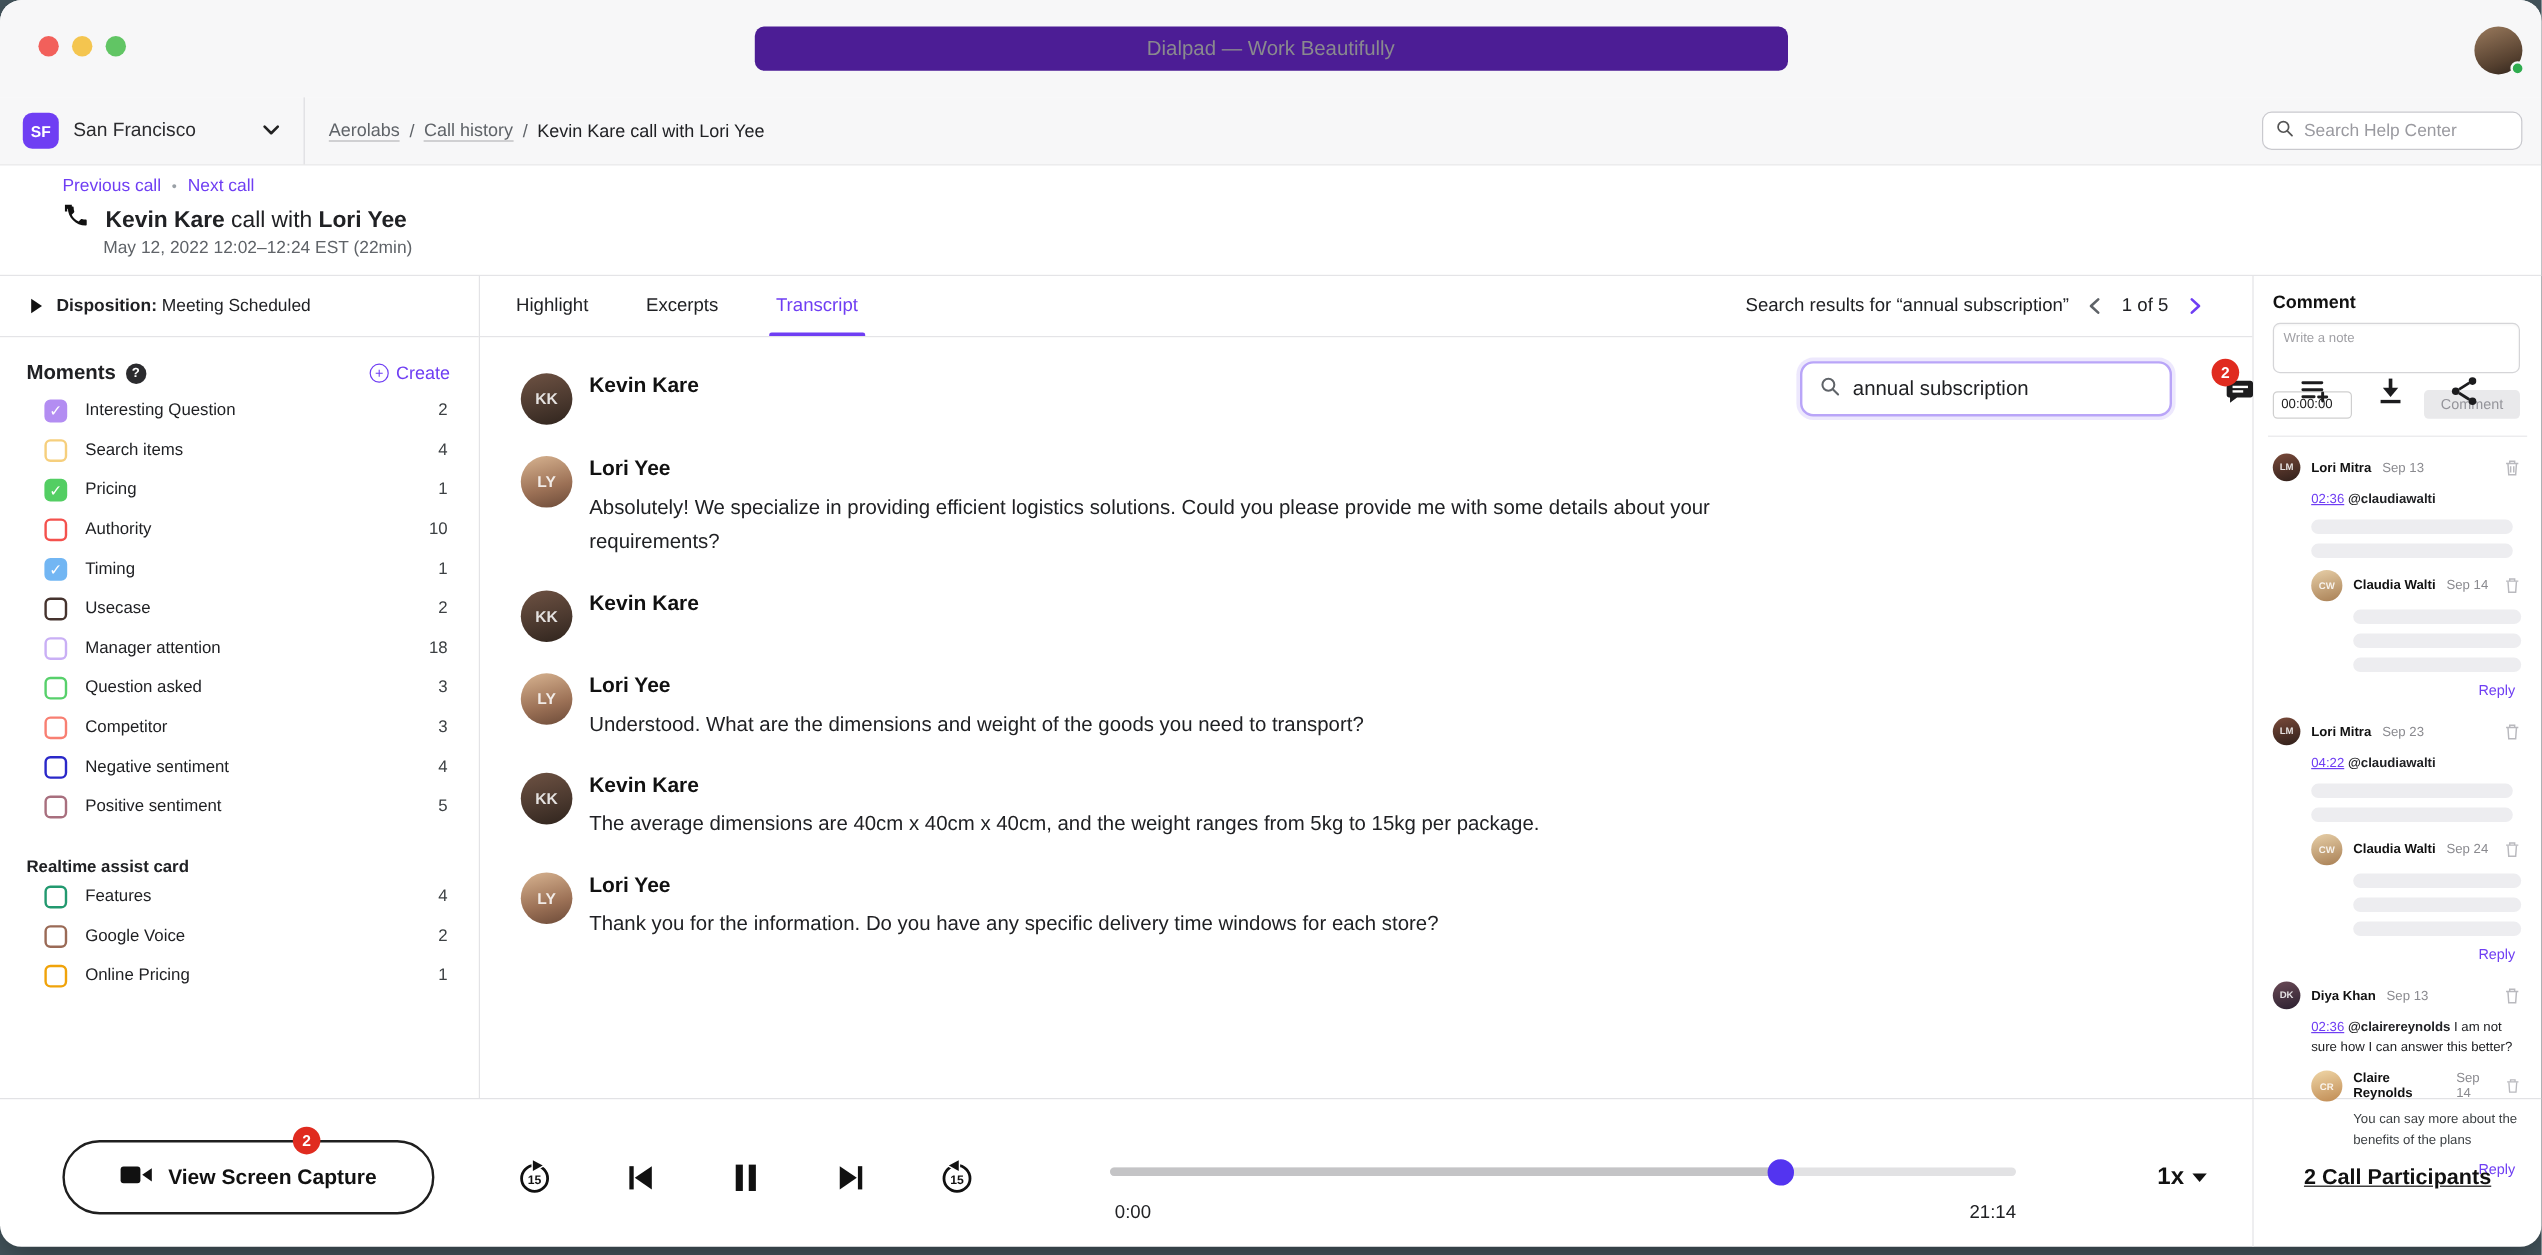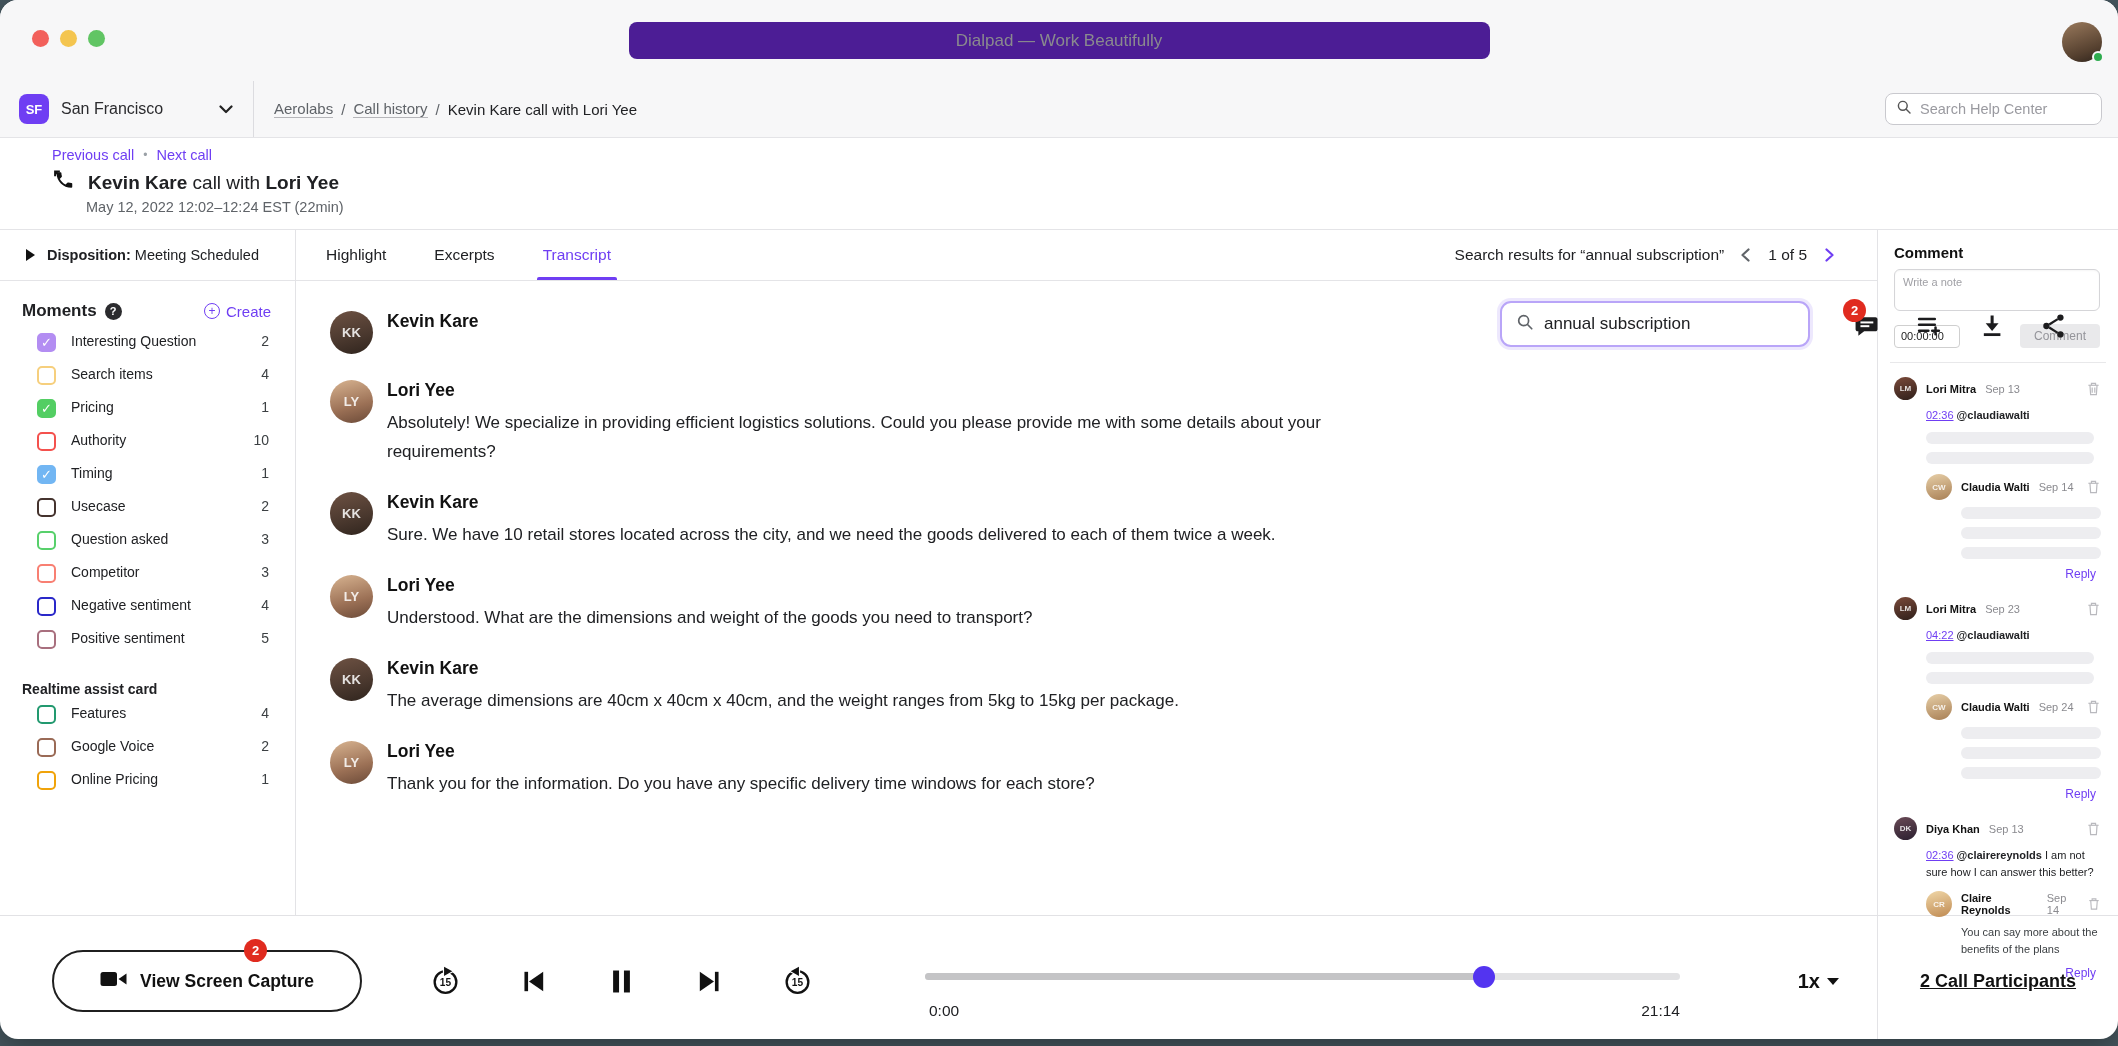--- a/index.html
+++ b/index.html
@@ -39,21 +39,21 @@
   .call-date { position:absolute; left:86px; top:61px; font-size:14.5px; color:#5f6368; }
   .tsearch { position:absolute; left:1500px; top:163px; width:310px; height:46px; border:2.5px solid #b9a5f8; border-radius:11px; background:#fff; box-shadow:0 0 0 3px rgba(185,165,248,.25); display:flex; align-items:center; padding:0 14px; gap:10px; }
   .tsearch input { border:0; outline:0; width:100%; font-size:17px; color:#202124; font-family:inherit; }
   .hicon { position:absolute; top:174px; width:28px; height:28px; color:#1c1c1e; cursor:pointer; }
   .hicon svg { width:100%; height:100%; }
   .badge { position:absolute; width:23px; height:23px; background:#e02b1f; color:#fff; border-radius:50%; font-size:13px; font-weight:bold; display:flex; align-items:center; justify-content:center; }
   .chat-badge { top:-13px; left:-10px; }
 
   
   .content { display:flex; height:685px; }
-  .sidebar { width:296px; border-right:1px solid #e3e3e6; flex:none; }
+  .sidebar { width:400px; border-right:1px solid #e3e3e6; flex:none; }
   .disp-row { height:51px; border-bottom:1px solid #e4e4e7; display:flex; align-items:center; padding-left:26px; gap:12px; font-size:14.5px; color:#202124; cursor:pointer; }
   .disp-tri { width:0; height:0; border-left:9px solid #111; border-top:6px solid transparent; border-bottom:6px solid transparent; }
   .moments-head { display:flex; align-items:center; padding:20px 24px 12px 22px; }
   .moments-title { font-size:17px; font-weight:700; color:#202124; }
   .qicon { margin-left:8px; width:17px; height:17px; background:#2b2b2e; color:#fff; border-radius:50%; font-size:11px; font-weight:bold; display:flex; align-items:center; justify-content:center; }
   .create { margin-left:auto; color:#6f3ef3; font-size:15px; display:flex; align-items:center; gap:6px; cursor:pointer; }
   .plus-circ { width:16px; height:16px; border:1.6px solid #6f3ef3; border-radius:50%; display:flex; align-items:center; justify-content:center; font-size:12px; line-height:1; }
   .mrow { height:33px; display:flex; align-items:flex-start; padding:0 26px 0 37px; gap:15px; cursor:pointer; }
   .cb { width:19px; height:19px; flex:none; border-radius:5px; border:2.5px solid var(--cb,#999); display:flex; align-items:center; justify-content:center; }
   .cb.checked { background:var(--cb); border-color:var(--cb); }
@@ -287,20 +287,25 @@
         <span class="cb checked" style="--cb: #72b6f3;"></span>
         <span class="mlabel">Timing</span>
         <span class="mcount">1</span>
       </div>
       <div class="mrow">
         <span class="cb" style="--cb: #45332e;"></span>
         <span class="mlabel">Usecase</span>
         <span class="mcount">2</span>
       </div>
       <div class="mrow">
+        <span class="cb" style="--cb: #c9aff5;"></span>
+        <span class="mlabel">Manager attention</span>
+        <span class="mcount">18</span>
+      </div>
+      <div class="mrow">
         <span class="cb" style="--cb: #57d06b;"></span>
         <span class="mlabel">Question asked</span>
         <span class="mcount">3</span>
       </div>
       <div class="mrow">
         <span class="cb" style="--cb: #f87f72;"></span>
         <span class="mlabel">Competitor</span>
         <span class="mcount">3</span>
       </div>
       <div class="mrow">
@@ -365,21 +370,20 @@
           <span class="t-avatar grad-ly">LY</span>
           <div class="msg-body">
             <div class="msg-name">Lori Yee</div>
             <div class="msg-text">Absolutely! We specialize in providing efficient logistics solutions. Could you please provide me with some details about your requirements?</div>
           </div>
         </div>
         <div class="msg">
           <span class="t-avatar grad-km">KK</span>
           <div class="msg-body">
             <div class="msg-name">Kevin Kare</div>
-            <div class="msg-text">Sure. We have 10 retail stores located across the city, and we need the goods delivered to each of them twice a week.</div>
           </div>
         </div>
         <div class="msg">
           <span class="t-avatar grad-ly">LY</span>
           <div class="msg-body">
             <div class="msg-name">Lori Yee</div>
             <div class="msg-text">Understood. What are the dimensions and weight of the goods you need to transport?</div>
           </div>
         </div>
         <div class="msg">

